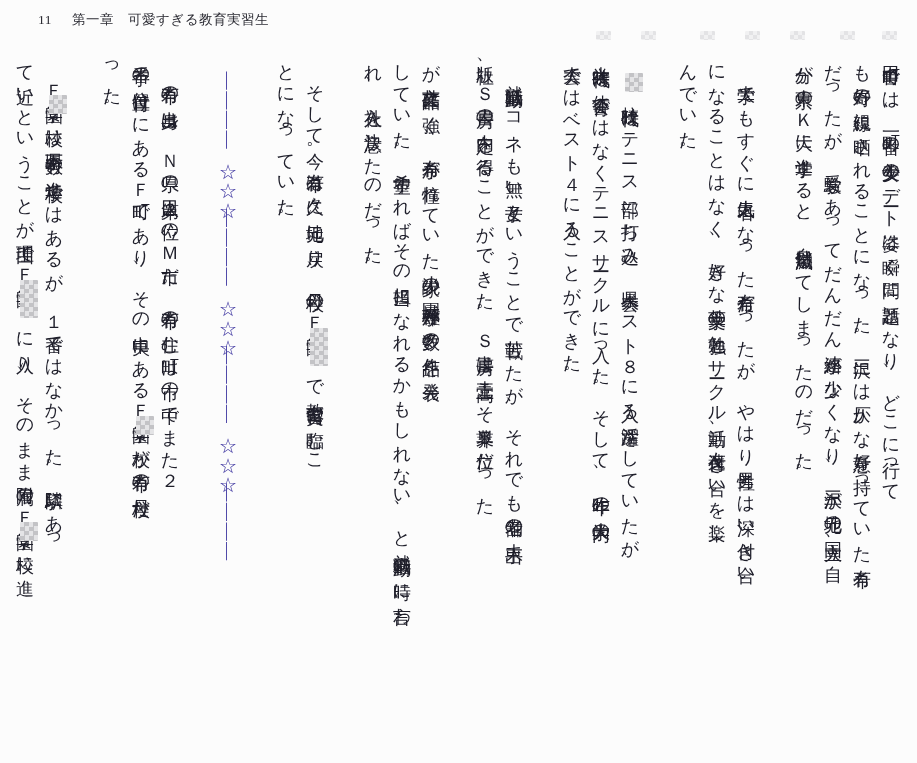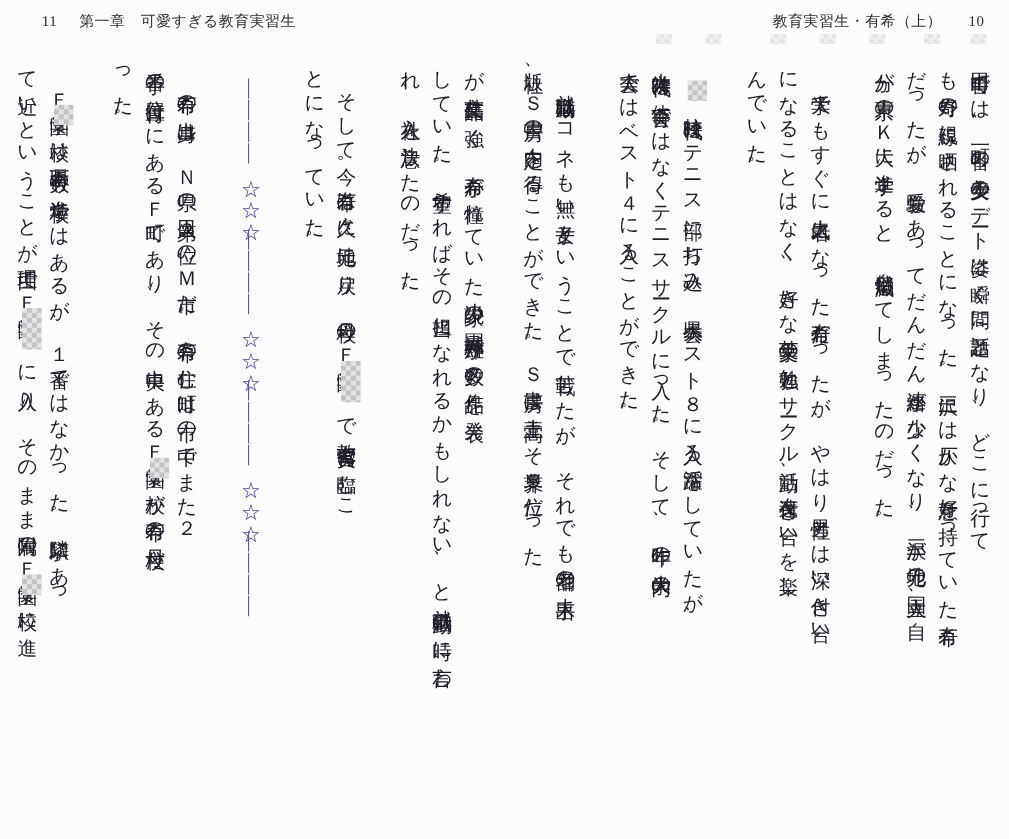--- a/index.html
+++ b/index.html
@@ -48,21 +48,20 @@
     position:absolute;top:0;width:15px;height:9px;opacity:.42;border-radius:1px;
     background:repeating-conic-gradient(var(--censor-dark) 0% 25%, var(--censor-light) 0% 50%);
     background-size:8px 8px;
   }
 </style>
 </head>
 <body>
 
 <div class="header">
   <div class="header-left"><span class="pn">11</span><span>第一章　可愛すぎる教育実習生</span></div>
-  <div class="header-right"><span>教育実習生・有希（上）</span><span class="pn">10</span></div>
 </div>
 
 <div class="artifacts">
   <div class="smudge" style="left:596px"></div>
   <div class="smudge" style="left:641px"></div>
   <div class="smudge" style="left:700px"></div>
   <div class="smudge" style="left:745px"></div>
   <div class="smudge" style="left:790px"></div>
   <div class="smudge" style="left:840px"></div>
   <div class="smudge" style="left:882px"></div>

